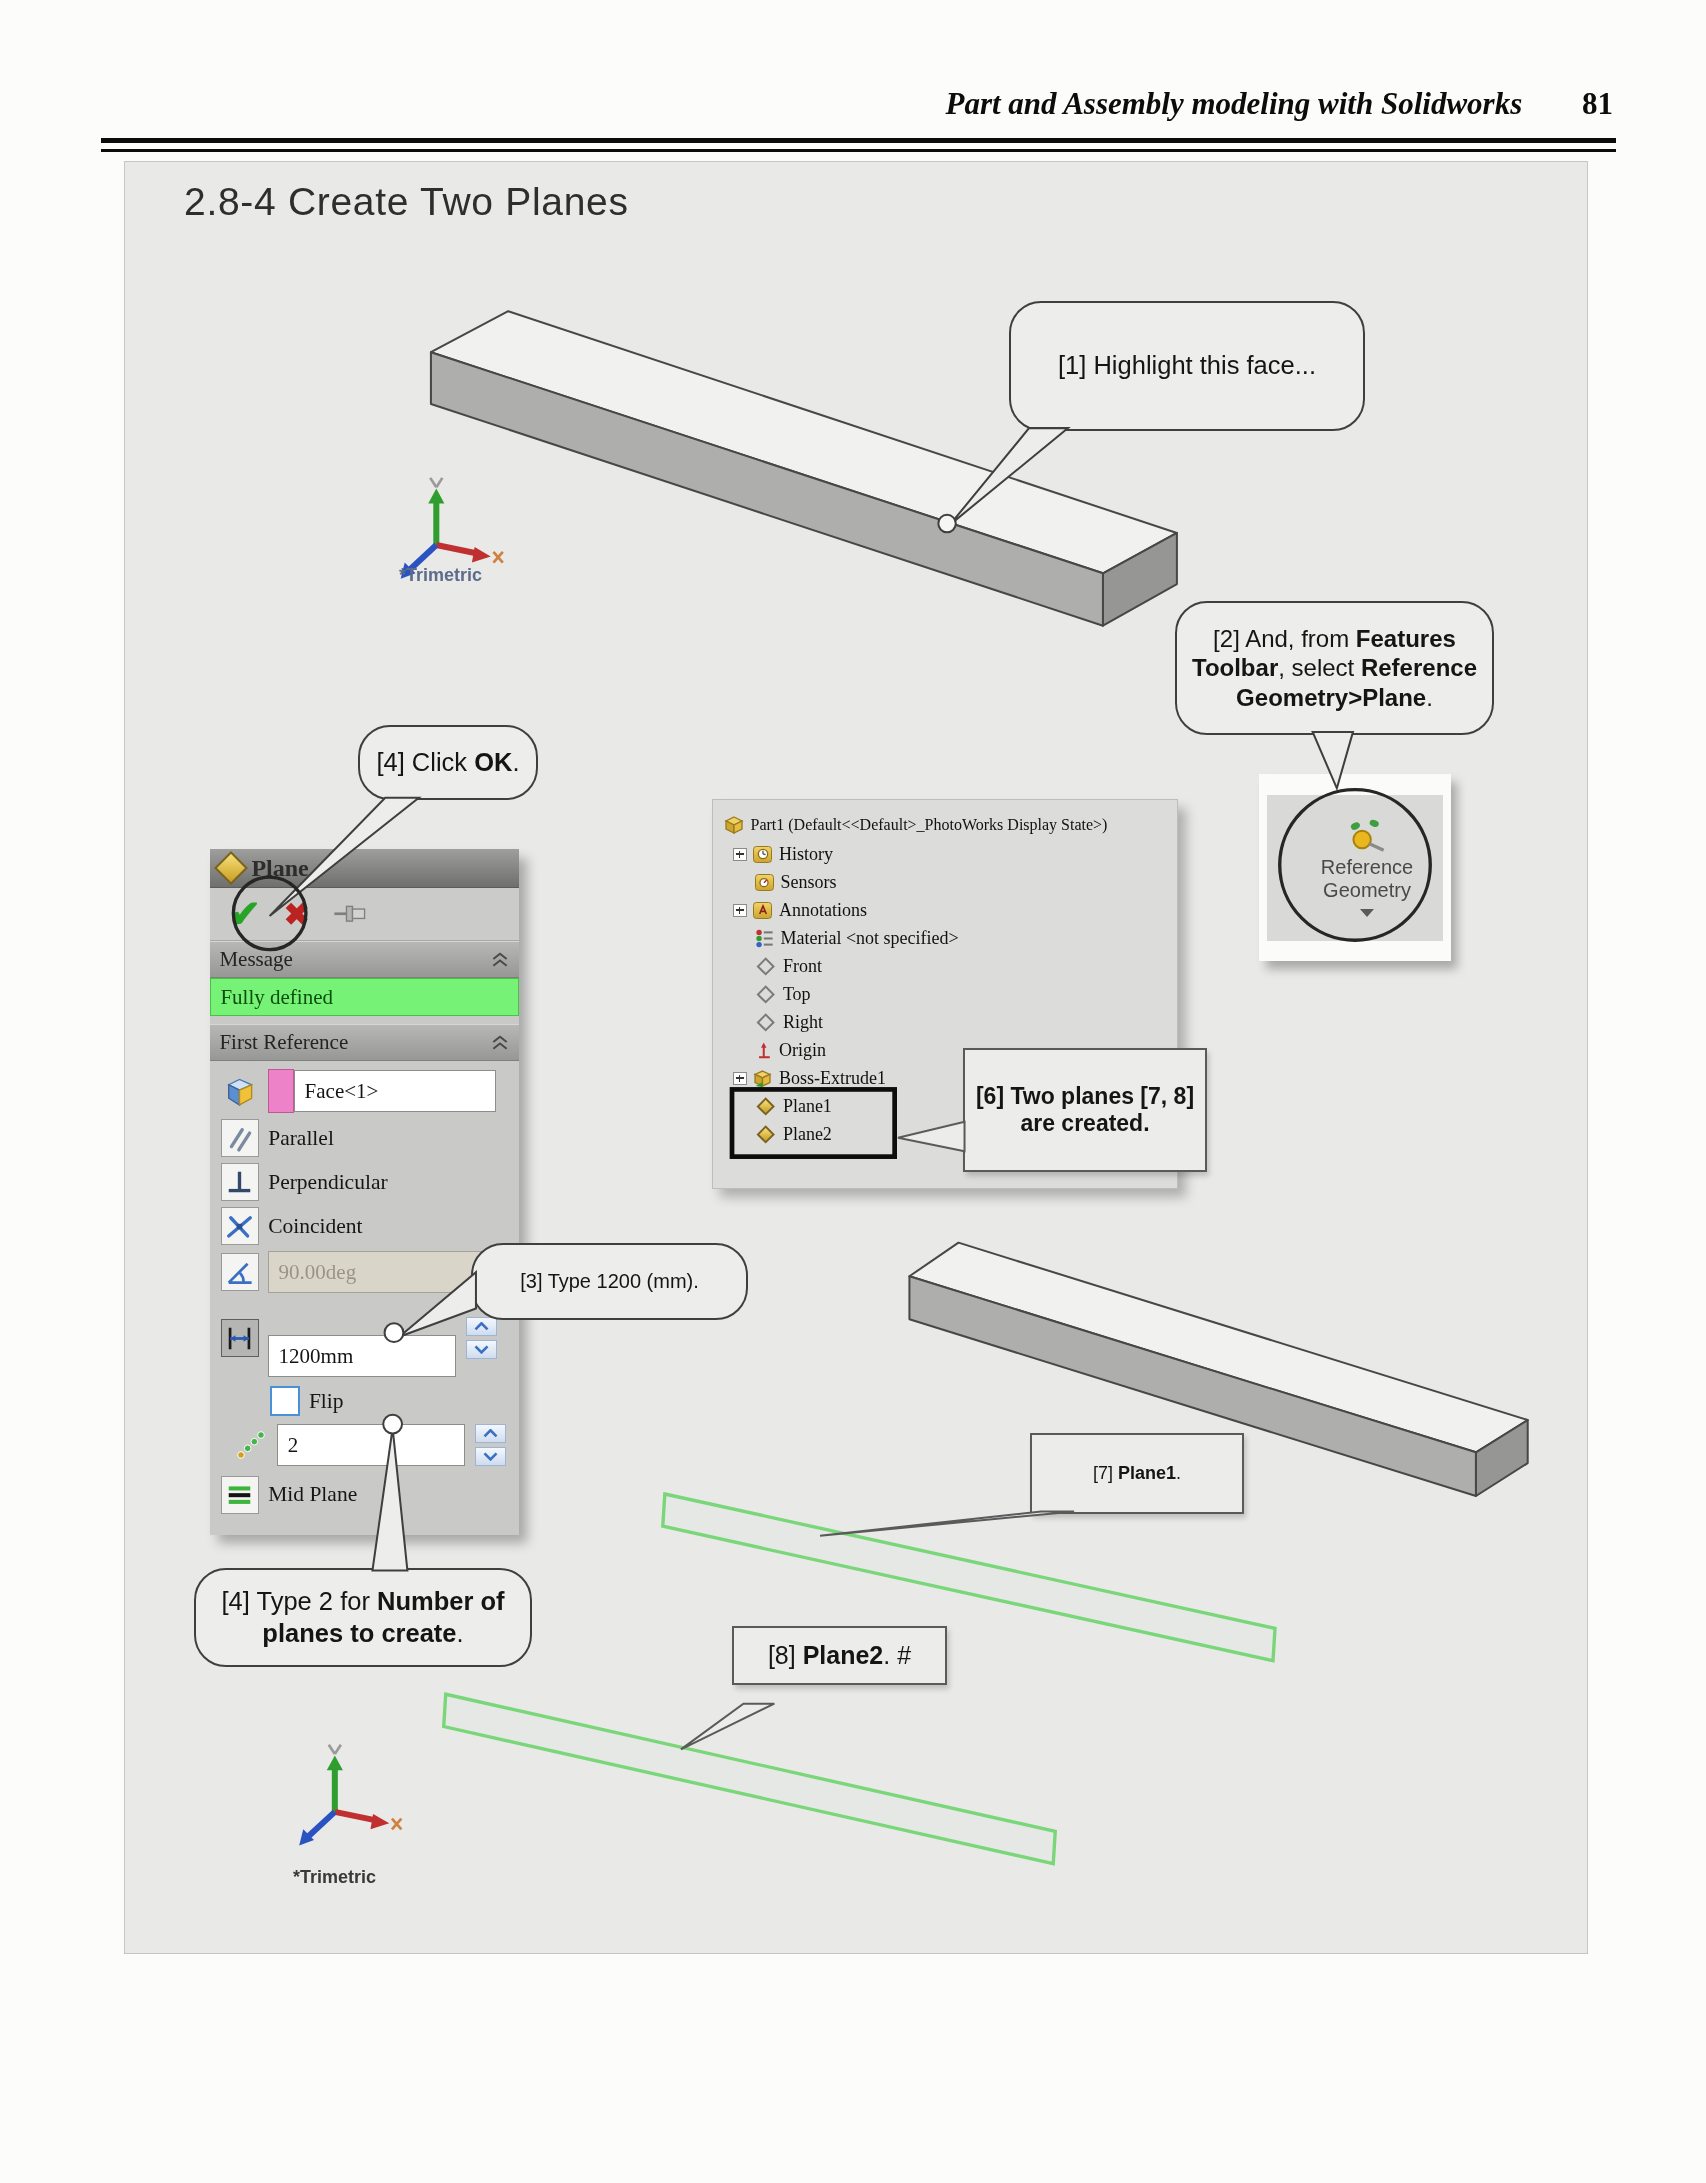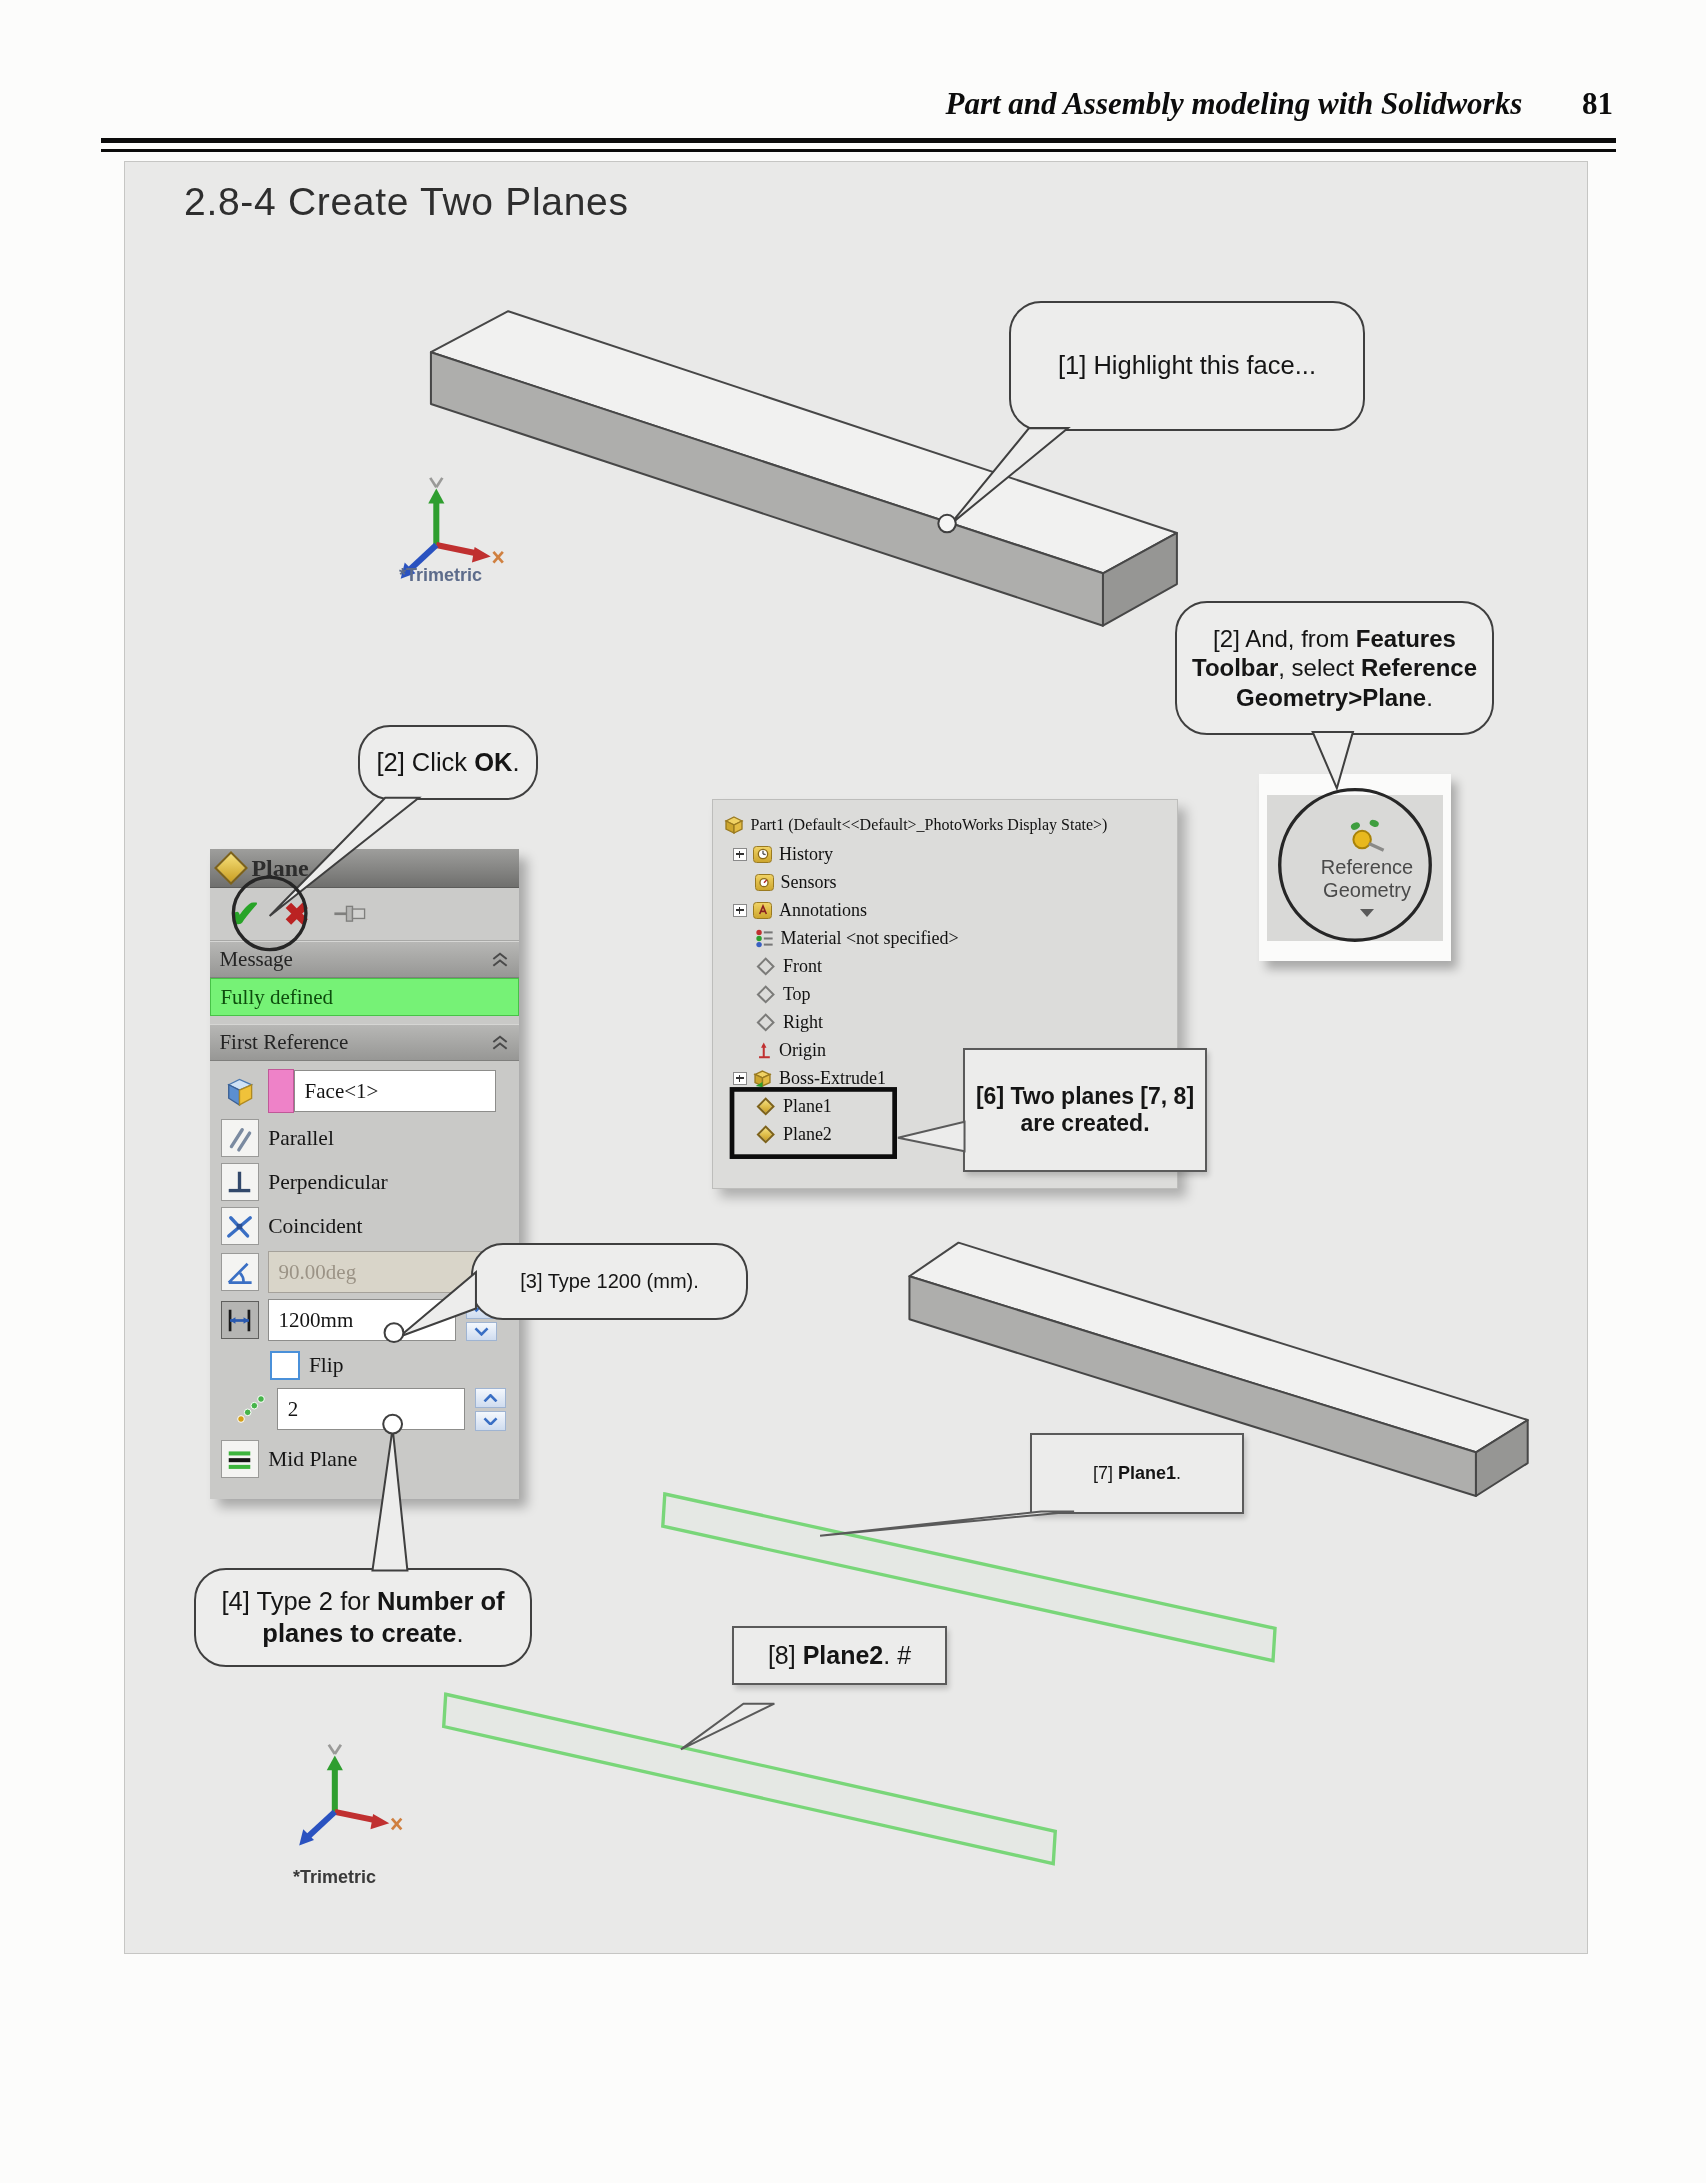--- a/index.html
+++ b/index.html
@@ -117,21 +117,21 @@
   <span class="trimetric" style="left:274px;top:403px;color:#5d6c8b;">*Trimetric</span>
   <span class="trimetric" style="left:168px;top:1705px;color:#3a3a3a;">*Trimetric</span>
 
   <div class="bubble" style="left:884px;top:139px;width:356px;height:130px;font-size:25.5px;">
     <span>[1] Highlight this face...</span>
   </div>
   <div class="bubble" style="left:1050px;top:439px;width:319px;height:134px;font-size:24px;">
     <span><span>[2] And, from </span><span class="b">Features Toolbar</span><span>, select </span><span class="b">Reference Geometry&gt;Plane</span><span>.</span></span>
   </div>
   <div class="bubble" style="left:233px;top:563px;width:180px;height:75px;font-size:25.5px;">
-    <span><span>[2] Click </span><span class="b">OK</span><span>.</span></span>
+    <span><span>[4] Click </span><span class="b">OK</span><span>.</span></span>
   </div>
   <div class="bubble" style="left:346px;top:1081px;width:277px;height:77px;font-size:20px;">
     <span>[3] Type 1200 (mm).</span>
   </div>
   <div class="bubble" style="left:69px;top:1406px;width:338px;height:99px;font-size:25.5px;">
     <span><span>[4] Type 2 for </span><span class="b">Number of planes to create</span><span>.</span></span>
   </div>
   <div class="boxnote" style="left:838px;top:886px;width:244px;height:124px;font-size:23px;font-weight:bold;padding:0 9.4px;">
     <span>[6] Two planes [7, 8] are created.</span>
   </div>
@@ -337,21 +337,21 @@
       <div class="prow">
         <span class="iconbox pressed">
             <svg width="35" height="35" viewBox="0 0 52 52">
               <line x1="12" y1="10" x2="12" y2="42" stroke="#1a1a1a" stroke-width="4"></line>
               <line x1="40" y1="10" x2="40" y2="42" stroke="#1a1a1a" stroke-width="4"></line>
               <line x1="12" y1="26" x2="40" y2="26" stroke="#2a5ab0" stroke-width="4"></line>
               <polygon points="12,26 20,21 20,31" fill="#2a5ab0"></polygon>
               <polygon points="40,26 32,21 32,31" fill="#2a5ab0"></polygon>
             </svg>
           </span>
-        <div class="field" style="width:188px;">
+        <div class="field" style="width:188px;margin-top:36px;">
           <span>1200mm</span>
         </div>
         <span class="spin">
           <span class="sb">
               <svg width="15" height="8.7" viewBox="0 0 22 13">
                 <polyline points="2,11 11,2 20,11" fill="none" stroke="#3a6fc4" stroke-width="4"></polyline>
               </svg>
             </span>
           <span class="sb">
               <svg width="15" height="8.7" viewBox="0 0 22 13">

